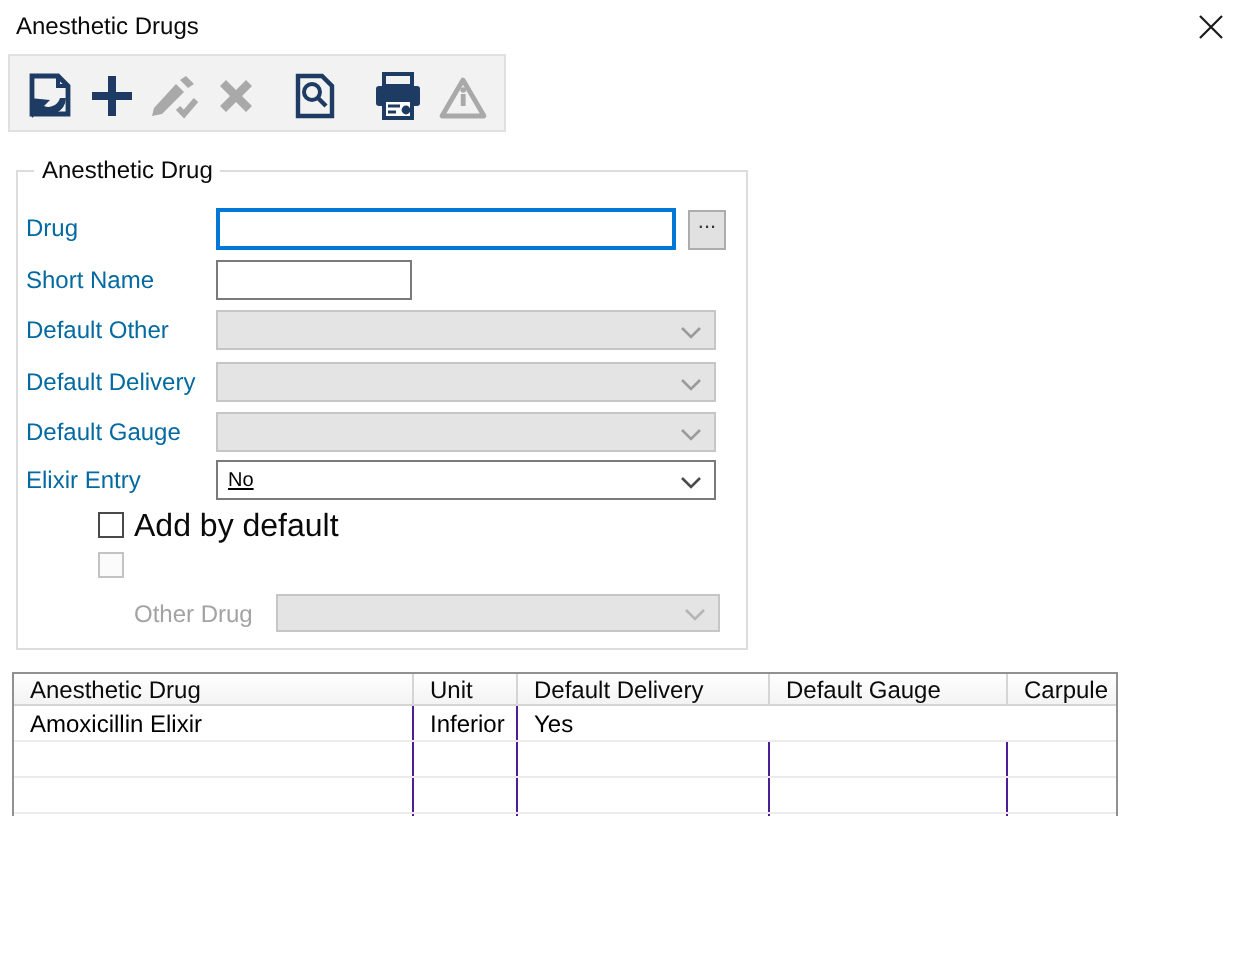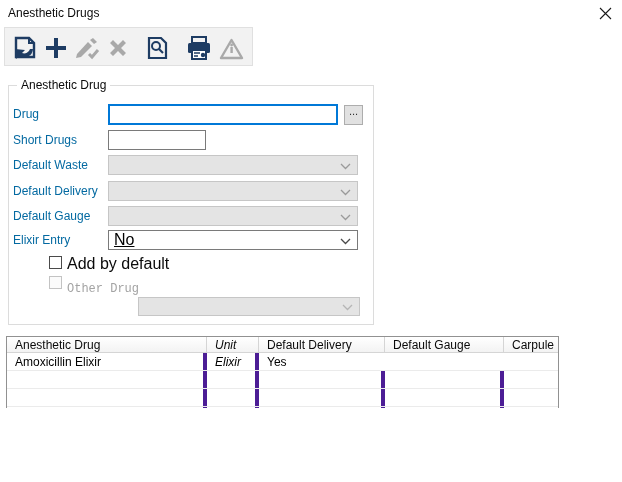--- a/index.html
+++ b/index.html
@@ -37,41 +37,41 @@
              background:#fff; font-family:"Liberation Sans",sans-serif; font-size:12px;
              padding:0 4px; outline:none; }
   .textbox.focused { border:2px solid #0078d7; }
 
   .browse-btn { position:absolute; left:335px; top:19px; width:19px; height:20px;
                 background:#e1e1e1; border:1px solid #adadad; font-size:11px; color:#333;
                 display:flex; align-items:flex-start; justify-content:center; line-height:10px; }
 
   .combo { position:absolute; left:99px; width:250px; height:20px; background:#fff;
            border:1px solid #7a7a7a; display:flex; align-items:center;
-           padding:0 22px 0 5px; font-size:16px; color:#000;text-decoration:underline; }
+           padding:0 22px 0 5px; font-size:10px; color:#000;text-decoration:underline; }
   .combo.disabled { background:#e4e4e4; border-color:#c6c6c6; color:#9a9a9a; }
   .combo .chev { position:absolute; right:6px; top:7px; }
 
   .checkbox { position:absolute; left:40px; width:13px; height:13px; background:#fff;
               border:1px solid #4a4a4a; }
   .checkbox.disabled { border-color:#c3c3c3; background:#fbfbfb; }
   .cb-label { position:absolute; left:58px; font-size:16px; color:#0a0a0a; white-space:nowrap; }
   .cb-label.disabled { color:#a3a3a3; }
 
   
   .listview { position:absolute; left:6px; top:336px; width:553px; height:141px;
               border:1px solid #919191; background:#fff; overflow:hidden; }
   .lv-header { display:flex; height:16px; background:#fdfdfd; border-bottom:1px solid #d5d5d5; }
   .lv-hcell { display:flex; align-items:center; padding-left:8px; font-size:12px; color:#0a0a0a;
               border-right:1px solid #d5d5d5; background:linear-gradient(#ffffff,#f3f3f3);
               white-space:nowrap; overflow:hidden; }
   .lv-row { display:flex; height:18px; border-bottom:1px solid #ebebeb; }
   .lv-cell { display:flex; align-items:center; padding-left:8px; font-size:12px; color:#000;
-             border-right:4px solid #4c1d95; white-space:nowrap; overflow:hidden; }
-  .c0 { width:200px; } .c1 { width:52px;font-style:italic; } .c2 { width:126px; } .c3 { width:119px; }
+             border-right:1px solid #4c1d95; white-space:nowrap; overflow:hidden; }
+  .c0 { width:200px; } .c1 { width:52px; } .c2 { width:126px; } .c3 { width:119px; }
   .c4 { flex:1; border-right:none !important; }
 
   
   .side-btn { position:absolute; left:566px; width:47px; height:20px; background:#d9d9d9;
               border:1px solid #c2c2c2; color:#8b8b8b; font-size:12px;
               display:flex; align-items:center; justify-content:center; }
   .btn-up { top:424px;text-decoration:underline; } .btn-down { top:453px; }
 </style>
 </head>
 <body>
@@ -135,24 +135,24 @@
     </span>
   </div>
 
   <div class="groupbox">
     <span class="groupbox-legend">Anesthetic Drug</span>
 
     <span class="f-label" style="top:21px;">Drug</span>
     <input class="textbox focused" style="top: 18px; width: 230px;" value="">
     <div class="browse-btn">...</div>
 
-    <span class="f-label" style="top:47px;">Short Drugs</span>
+    <span class="f-label" style="top:47px;">Short Name</span>
     <input class="textbox" style="top: 44px; width: 98px; height: 20px;" value="">
 
-    <span class="f-label" style="top:72px;">Default Waste</span>
+    <span class="f-label" style="top:72px;">Default Other</span>
     <div class="combo disabled" style="top:69px;">
       <span></span>
       <svg class="chev" width="11" height="7" viewBox="0 0 11 7">
           <path d="M1 1 l4.5 4.5 L10 1" fill="none" stroke="#9a9a9a" stroke-width="1.3"></path>
         </svg>
     </div>
 
     <span class="f-label" style="top:98px;">Default Delivery</span>
     <div class="combo disabled" style="top:95px;">
       <span></span>
@@ -175,41 +175,41 @@
       <svg class="chev" width="11" height="7" viewBox="0 0 11 7">
           <path d="M1 1 l4.5 4.5 L10 1" fill="none" stroke="#4a4a4a" stroke-width="1.3"></path>
         </svg>
     </div>
 
     <div class="checkbox" style="top:170px;"></div>
     <span class="cb-label" style="top:169px;">Add by default</span>
 
     <div class="checkbox disabled" style="top:190px;"></div>
 
-    <span class="f-label disabled" style="left:58px; top:196px;font-family:Liberation Mono, monospace;">Other Drug</span>
+    <span class="f-label disabled" style="left:58px; top:214px;">Other Drug</span>
     <div class="combo disabled" style="left:129px; top:211px; width:222px; height:19px;">
       <span></span>
       <svg class="chev" style="top:6px;" width="11" height="7" viewBox="0 0 11 7">
           <path d="M1 1 l4.5 4.5 L10 1" fill="none" stroke="#b5b5b5" stroke-width="1.3"></path>
         </svg>
     </div>
   </div>
 
   <div class="listview">
     <div class="lv-header">
       <div class="lv-hcell c0">Anesthetic Drug</div>
       <div class="lv-hcell c1">Unit</div>
       <div class="lv-hcell c2">Default Delivery</div>
       <div class="lv-hcell c3">Default Gauge</div>
       <div class="lv-hcell c4">Carpule</div>
     </div>
     <div id="list-body">
         <div class="lv-row">
           <div class="lv-cell c0">Amoxicillin Elixir</div>
-          <div class="lv-cell c1">Elixir</div>
+          <div class="lv-cell c1">Inferior</div>
           <div class="lv-cell c4">Yes</div>
         </div>
         <div class="lv-row">
           <div class="lv-cell c0"></div>
           <div class="lv-cell c1"></div>
           <div class="lv-cell c2"></div>
           <div class="lv-cell c3"></div>
           <div class="lv-cell c4"></div>
         </div>
         <div class="lv-row">

